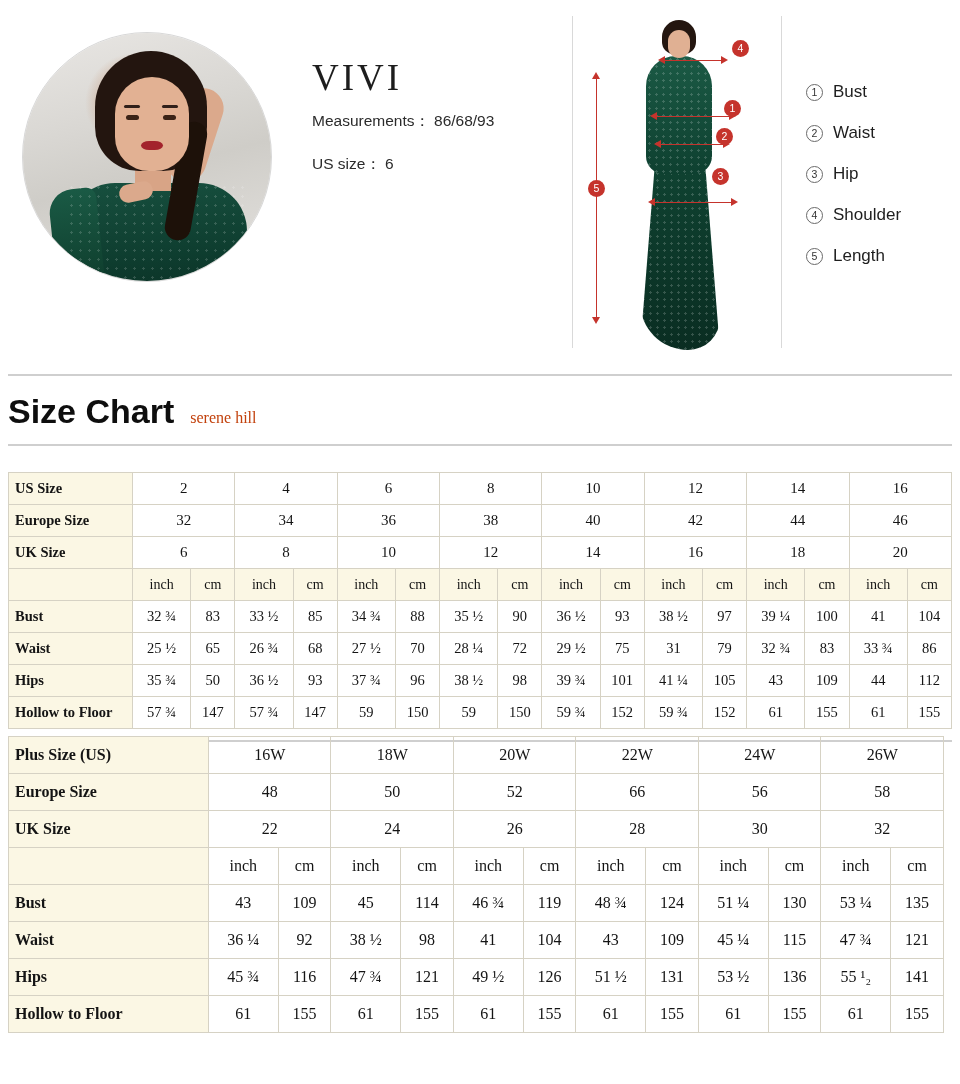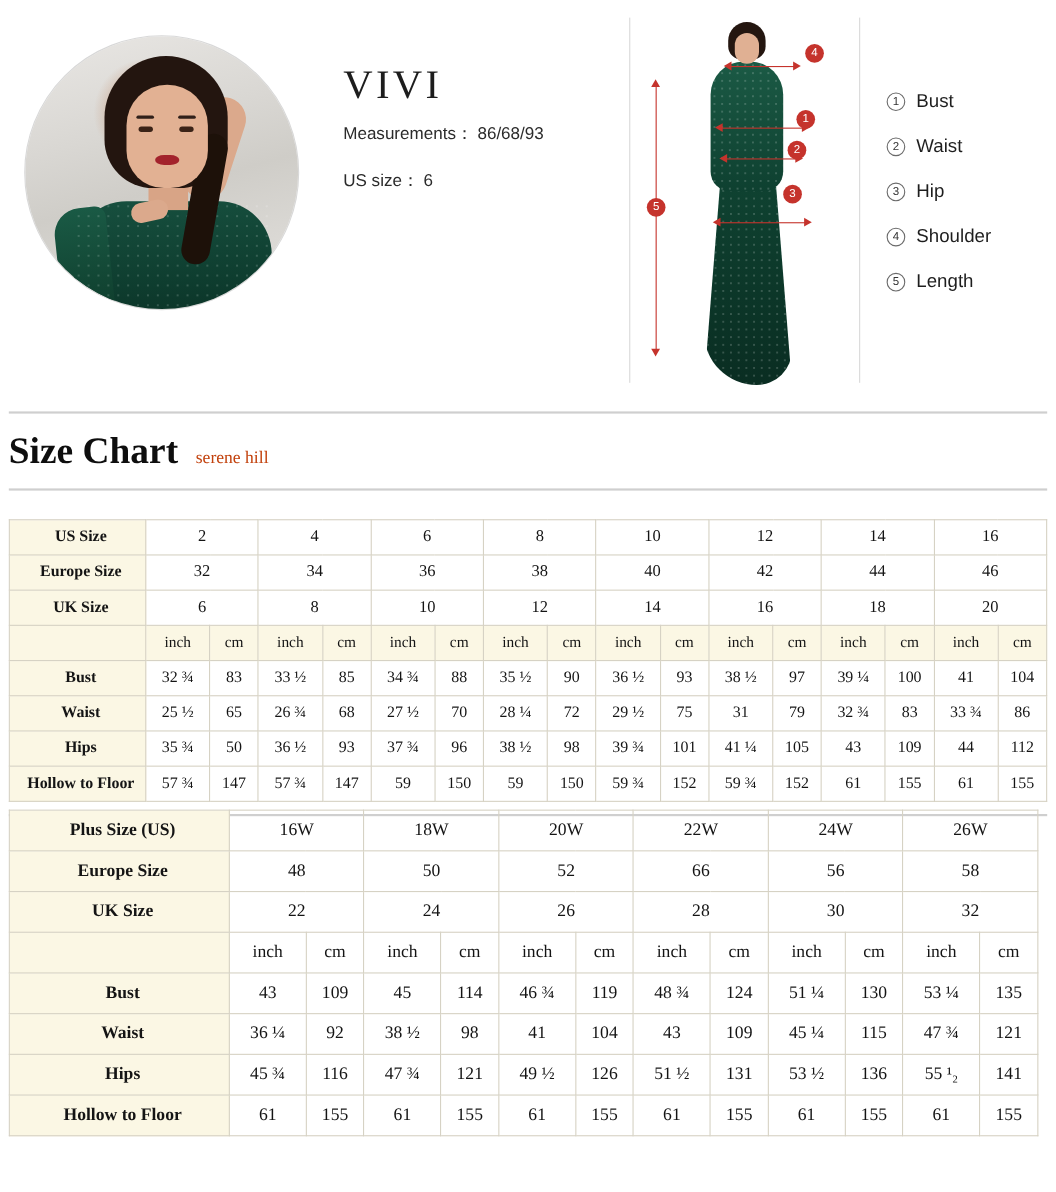--- a/index.html
+++ b/index.html
@@ -136,39 +136,39 @@
   .legend { position:absolute; left: 806px; top: 82px; }
   .legend-row { display:flex; align-items:center; margin-bottom: 21px; }
   .legend-num {
     width: 17px; height: 17px; border-radius:50%; border: 1px solid #6a6a6a;
     font-size: 10.5px; line-height: 15px; text-align:center; color:#333; margin-right: 10px;
   }
   .legend-label { font-size: 17px; color: #1e1e1e; }
 
   
   .chart-head { position:absolute; left: 8px; top: 392px; display:flex; align-items:baseline; }
-  .chart-title { font-family: Liberation Serif, serif; font-size: 34px; font-weight: 700; color: #0e0e0e; }
+  .chart-title { font-family: Liberation Sans, sans-serif; font-size: 34px; font-weight: 700; color: #0e0e0e; }
   .chart-sub { font-family: "Liberation Serif", serif; font-size: 16px; color: #c2410c; margin-left: 16px; }
   .rule { position:absolute; left: 8px; width: 944px; height: 2px; background:#cfcfcf; }
 
   
   table { border-collapse: collapse; font-family: "Liberation Serif", serif; }
   .tbl1 { position:absolute; left: 8px; top: 472px; width: 944px; }
   .tbl2 { position:absolute; left: 8px; top: 736px; width: 936px; }
   td, th {
     border: 1px solid #d6d2c4;
     text-align: center;
     font-size: 15px;
     color: #141414;
     padding: 0;
     height: 32px;
     font-weight: normal;
   }
   .lbl {
-    background: #fbf7e4; text-align: center; padding-left: 6px; font-weight: 700; font-size: 14.5px;
+    background: #fbf7e4; text-align: left; padding-left: 6px; font-weight: 700; font-size: 14.5px;
   }
   .unit { background: #fbf7e4; font-size: 14px; }
   .unit-plain { font-size: 14px; }
   .tbl2 td { height: 37px; font-size: 16px; }
   .tbl2 .lbl { font-size: 16px; }
   .tbl1 .num { font-size: 14.5px; }
   .big { font-size: 17px; }
 </style>
 </head>
 <body>

